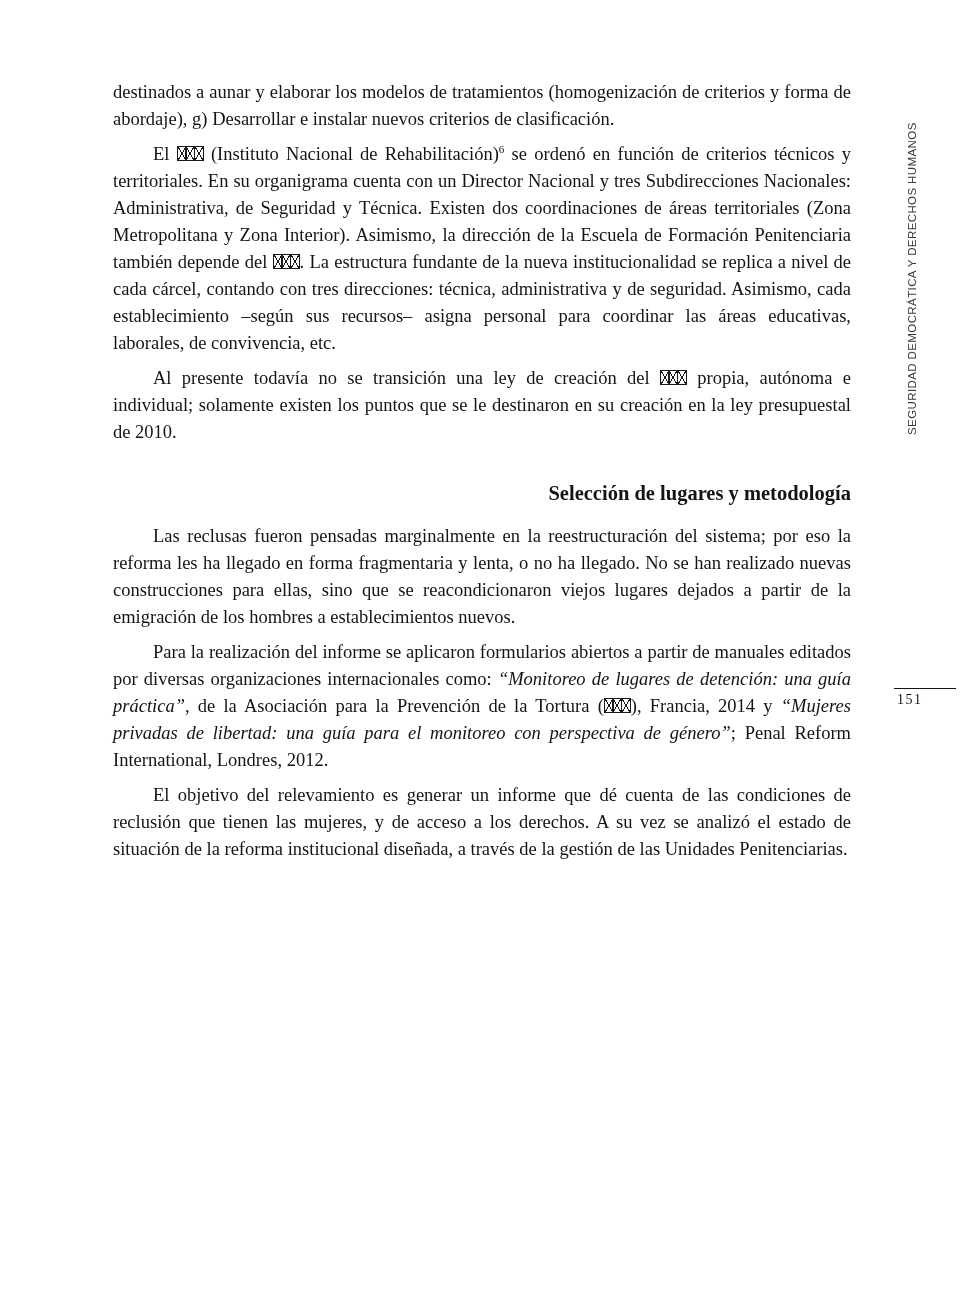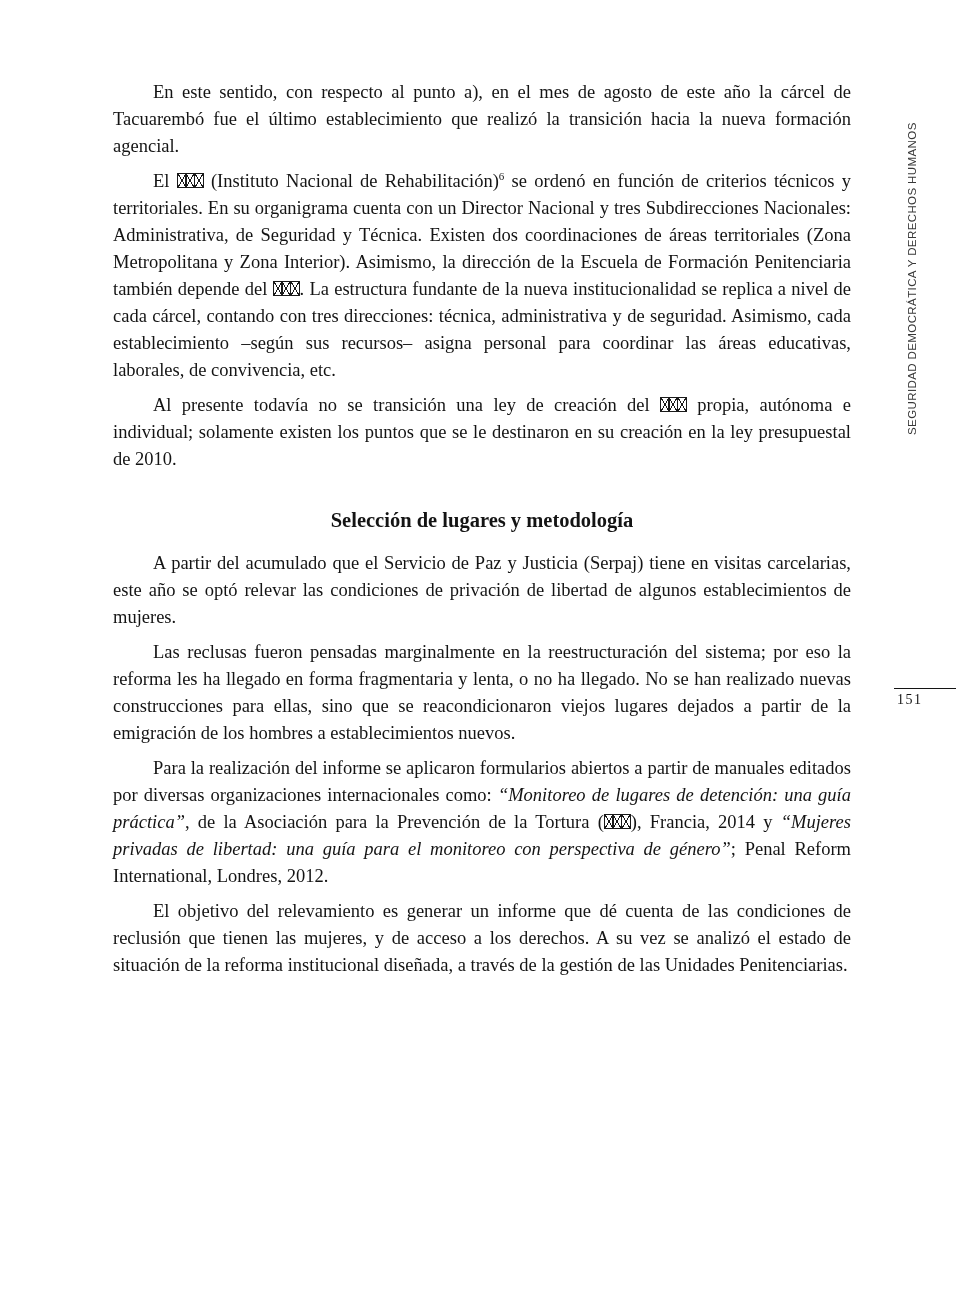--- a/index.html
+++ b/index.html
@@ -19,21 +19,21 @@
     width: 738px;
     font-size: 18.5px;
     line-height: 27px;
     text-align: justify;
   }
   .para { margin: 0 0 8px 0; text-indent: 0; hyphens: auto; }
   .para.indent { text-indent: 40px; }
   .heading {
     font-size: 20.5px;
     font-weight: bold;
-    text-align: center;
+    text-align: right;
     text-indent: 0;
     margin: 34px 0 16px 0;
     line-height: 27px;
   }
   .italic { font-style: italic; }
   sup.fref {
     font-size: 11px;
     line-height: 0;
     vertical-align: super;
   }
@@ -97,25 +97,24 @@
     vertical-align: super;
     margin-right: 17px;
   }
 </style>
 </head>
 <body>
 
 <div class="page">
 
   <div class="doc-body">
-      <p class="para indent"><span>En este sentido, con respecto al punto a), en el mes de agosto de este año la cárcel de Tacuarembó fue el último establecimiento que realizó la transición hacia la nueva formación agencial.</span></p>
+      <p class="para"><span>destinados a aunar y elaborar los modelos de tratamientos (homogenización de criterios y forma de abordaje), g) Desarrollar e instalar nuevos criterios de clasificación.</span></p>
       <p class="para indent"><span>El </span><span class="tofu"></span><span class="tofu"></span><span class="tofu"></span><span> (Instituto Nacional de Rehabilitación)</span><sup class="fref">6</sup><span> se ordenó en función de criterios técnicos y territoriales. En su organigrama cuenta con un Director Nacional y tres Subdirecciones Nacionales: Administrativa, de Seguridad y Técnica. Existen dos coordinaciones de áreas territoriales (Zona Metropolitana y Zona Interior). Asimismo, la dirección de la Escuela de Formación Penitenciaria también depende del </span><span class="tofu"></span><span class="tofu"></span><span class="tofu"></span><span>. La estructura fundante de la nueva institucionalidad se replica a nivel de cada cárcel, contando con tres direcciones: técnica, administrativa y de seguridad. Asimismo, cada establecimiento –según sus recursos– asigna personal para coordinar las áreas educativas, laborales, de convivencia, etc.</span></p>
       <p class="para indent"><span>Al presente todavía no se transición una ley de creación del </span><span class="tofu"></span><span class="tofu"></span><span class="tofu"></span><span> propia, autónoma e individual; solamente existen los puntos que se le destinaron en su creación en la ley presupuestal de 2010.</span></p>
       <h2 class="heading"><span>Selección de lugares y metodología</span></h2>
-      <p class="para indent"><span>A partir del acumulado que el Servicio de Paz y Justicia (Serpaj) tiene en visitas carcelarias, este año se optó relevar las condiciones de privación de libertad de algunos establecimientos de mujeres.</span></p>
       <p class="para indent"><span>Las reclusas fueron pensadas marginalmente en la reestructuración del sistema; por eso la reforma les ha llegado en forma fragmentaria y lenta, o no ha llegado. No se han realizado nuevas construcciones para ellas, sino que se reacondicionaron viejos lugares dejados a partir de la emigración de los hombres a establecimientos nuevos.</span></p>
       <p class="para indent"><span>Para la realización del informe se aplicaron formularios abiertos a partir de manuales editados por diversas organizaciones internacionales como: </span><span class="italic">“Monitoreo de lugares de detención: una guía práctica”</span><span>, de la Asociación para la Prevención de la Tortura (</span><span class="tofu"></span><span class="tofu"></span><span class="tofu"></span><span>), Francia, 2014 y </span><span class="italic">“Mujeres privadas de libertad: una guía para el monitoreo con perspectiva de género”</span><span>; Penal Reform International, Londres, 2012.</span></p>
       <p class="para indent"><span>El objetivo del relevamiento es generar un informe que dé cuenta de las condiciones de reclusión que tienen las mujeres, y de acceso a los derechos. A su vez se analizó el estado de situación de la reforma institucional diseñada, a través de la gestión de las Unidades Penitenciarias.</span></p>
     </div>
 
   <div class="sidebar-label">SEGURIDAD DEMOCRÁTICA Y DERECHOS HUMANOS</div>
 
   <div class="pageno-block">
     <div class="pageno-rule"></div>
     <div class="pageno">151</div>

